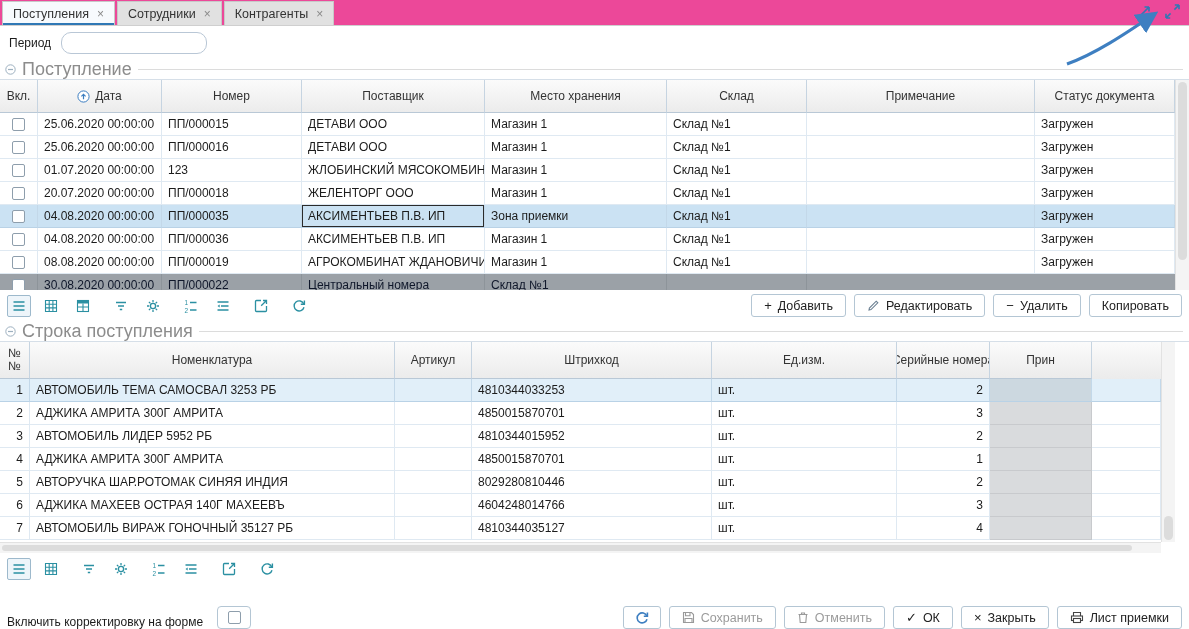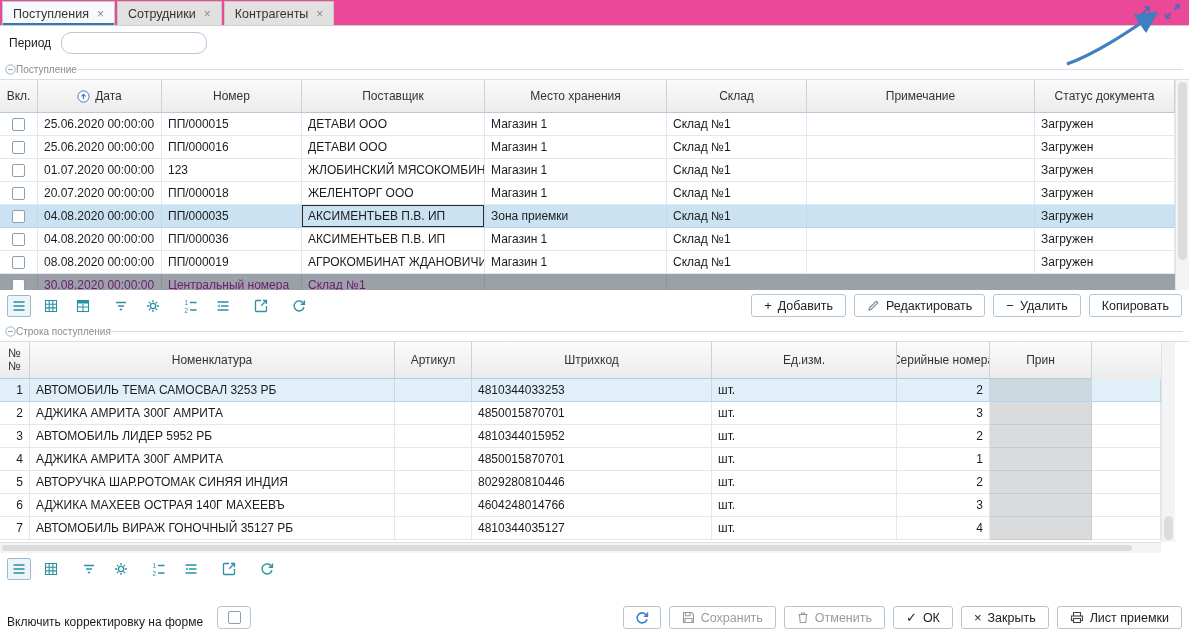--- a/index.html
+++ b/index.html
@@ -19,22 +19,22 @@
   .winicons { position:absolute; right:8px; top:4px; display:flex; gap:12px; align-items:center; }
   .winicons .icon { display:inline-flex; }
   .annot { position:absolute; right:24px; top:8px; pointer-events:none; z-index:6; }
 
   
   .period-row { height:33px; display:flex; align-items:center; gap:10px; padding-left:9px; flex:none; }
   .period-input { width:146px; height:22px; border:1px solid #b9c7d6; border-radius:10px;
                   outline:none; padding:0 8px; font-family:inherit; font-size:12px; }
 
   
-  .group-hdr { height:20px; display:flex; align-items:center; padding:0 6px 0 5px;
-               color:#8c8c8c; font-size:10px; flex:none; }
+  .group-hdr { height:20px; display:flex; align-items:center; gap:6px; padding:0 6px 0 5px;
+               color:#8c8c8c; font-size:18px; flex:none; }
   .group-hdr .line { flex:1; border-top:1px solid #dcdcdc; }
   .group-hdr .icon { display:inline-flex; }
 
   
   .t-wrap { position:relative; width:1189px; overflow:hidden; flex:none; border-top:1px solid #d6dfe8; }
   .t1-wrap { height:211px; }
   .t2-wrap { height:212px; }
   .t1-cols { display:grid; grid-template-columns:38px 124px 140px 183px 182px 140px 228px 140px; width:1175px; }
   .t2-cols { display:grid; grid-template-columns:30px 365px 77px 240px 185px 93px 102px 69px; width:1161px; }
   .t-head { background:linear-gradient(#fbfbfb,#ebebeb); }
@@ -46,21 +46,21 @@
   .th.wrap { white-space:normal; text-align:center; line-height:1.15; }
   .th.pre { white-space:pre-line; text-align:center; line-height:1.1; }
   .trow { height:23px; background:#fff; }
   .cell { border-right:1px solid var(--grid_line,#dfe9f2); border-bottom:1px solid var(--grid_line,#dfe9f2);
           padding:0 6px; display:flex; align-items:center; white-space:nowrap; overflow:hidden; }
   .cell.center { justify-content:center; padding:0; }
   .cell.right { justify-content:flex-end; }
   .trow.selected { background:var(--selected_row,#cbe2f3); }
   .trow.selected .cell { border-bottom-color:#b9d2e6; border-right-color:#c3d8e9; }
   .trow.selected .cell[data-field="supplier"] { box-shadow: inset 0 0 0 1px #2b2b2b; }
-  .trow.archived { background:var(--archived_row,#9ba1a7); color:#701a75; }
+  .trow.archived { background:var(--archived_row,#9ba1a7); color:#0f172a; }
   .trow.archived .cell { border-color:#8d949a; }
   .t2-body .trow.selected { background:var(--selected_row_light,#e1eff9); }
   .cell.serial { background:#d9dbdd; border-right-color:#c8cacd; border-bottom-color:#c8cacd; }
   .t2-body .trow.selected .cell.serial { background:#ccd8e0; }
   .cb { width:13px; height:13px; background:#fff; border:1px solid #8e9eac; border-radius:2px; display:inline-block; }
 
   
   .vscroll { position:absolute; top:0; right:0; bottom:0; width:14px; background:#f4f4f4; border-left:1px solid #e2e2e2; }
   .t2-wrap .vscroll { left:1161px; right:auto; bottom:11px; }
   .vscroll .thumb { position:absolute; left:2px; right:2px; background:#dcdcdc; border-radius:5px; }
@@ -255,20 +255,21 @@
           <div class="cell" data-field="warehouse">Склад №1</div>
           <div class="cell" data-field="note"></div>
           <div class="cell" data-field="status">Загружен</div>
         </div>
 
         <div class="trow t1-cols archived">
           <div class="cell center">
             <span class="cb"></span>
           </div>
           <div class="cell" data-field="date">30.08.2020 00:00:00</div>
+          <div class="cell" data-field="number">ПП/000022</div>
           <div class="cell" data-field="storage">Центральный номера</div>
           <div class="cell" data-field="warehouse">Склад №1</div>
           <div class="cell" data-field="note"></div>
         </div>
       </div>
     <div class="vscroll">
       <div class="thumb" style="top:2px;height:178px;"></div>
     </div>
   </div>
 

